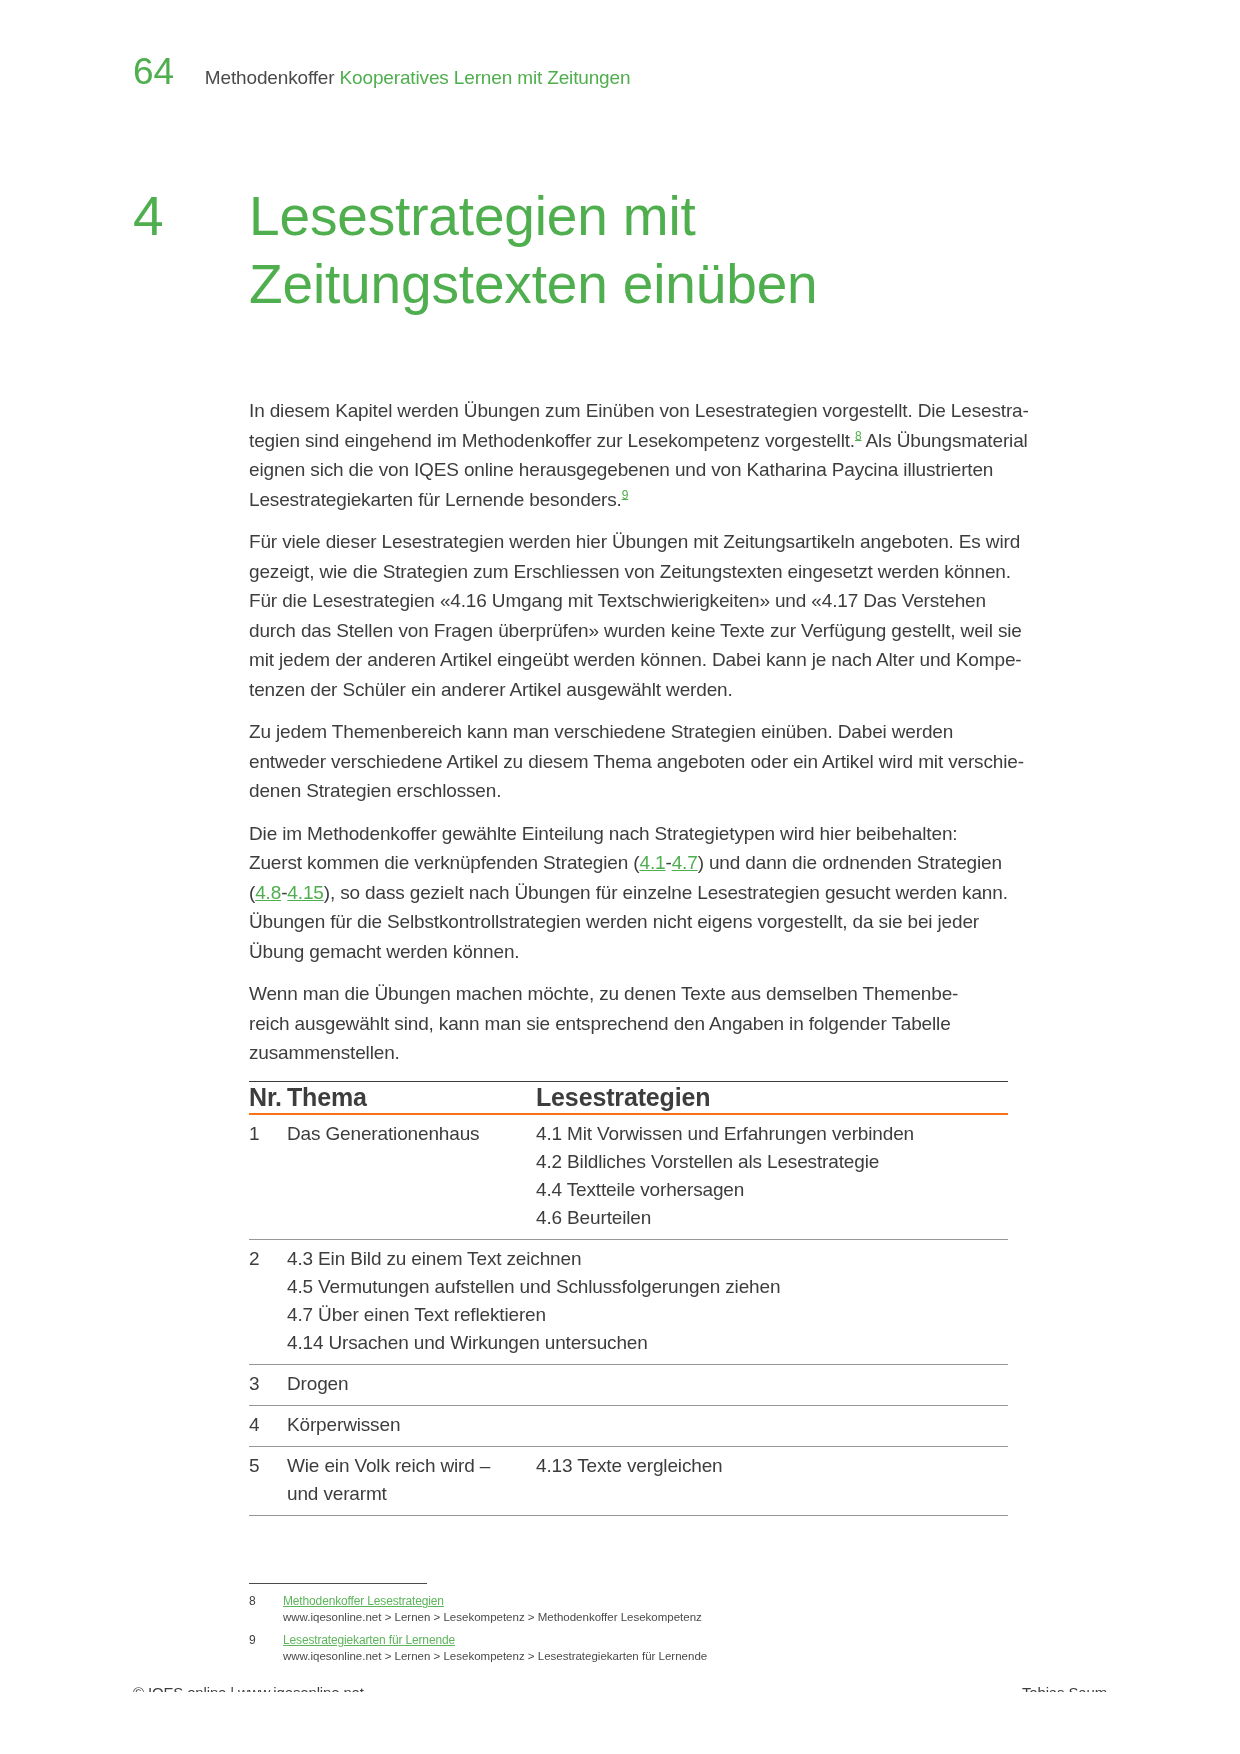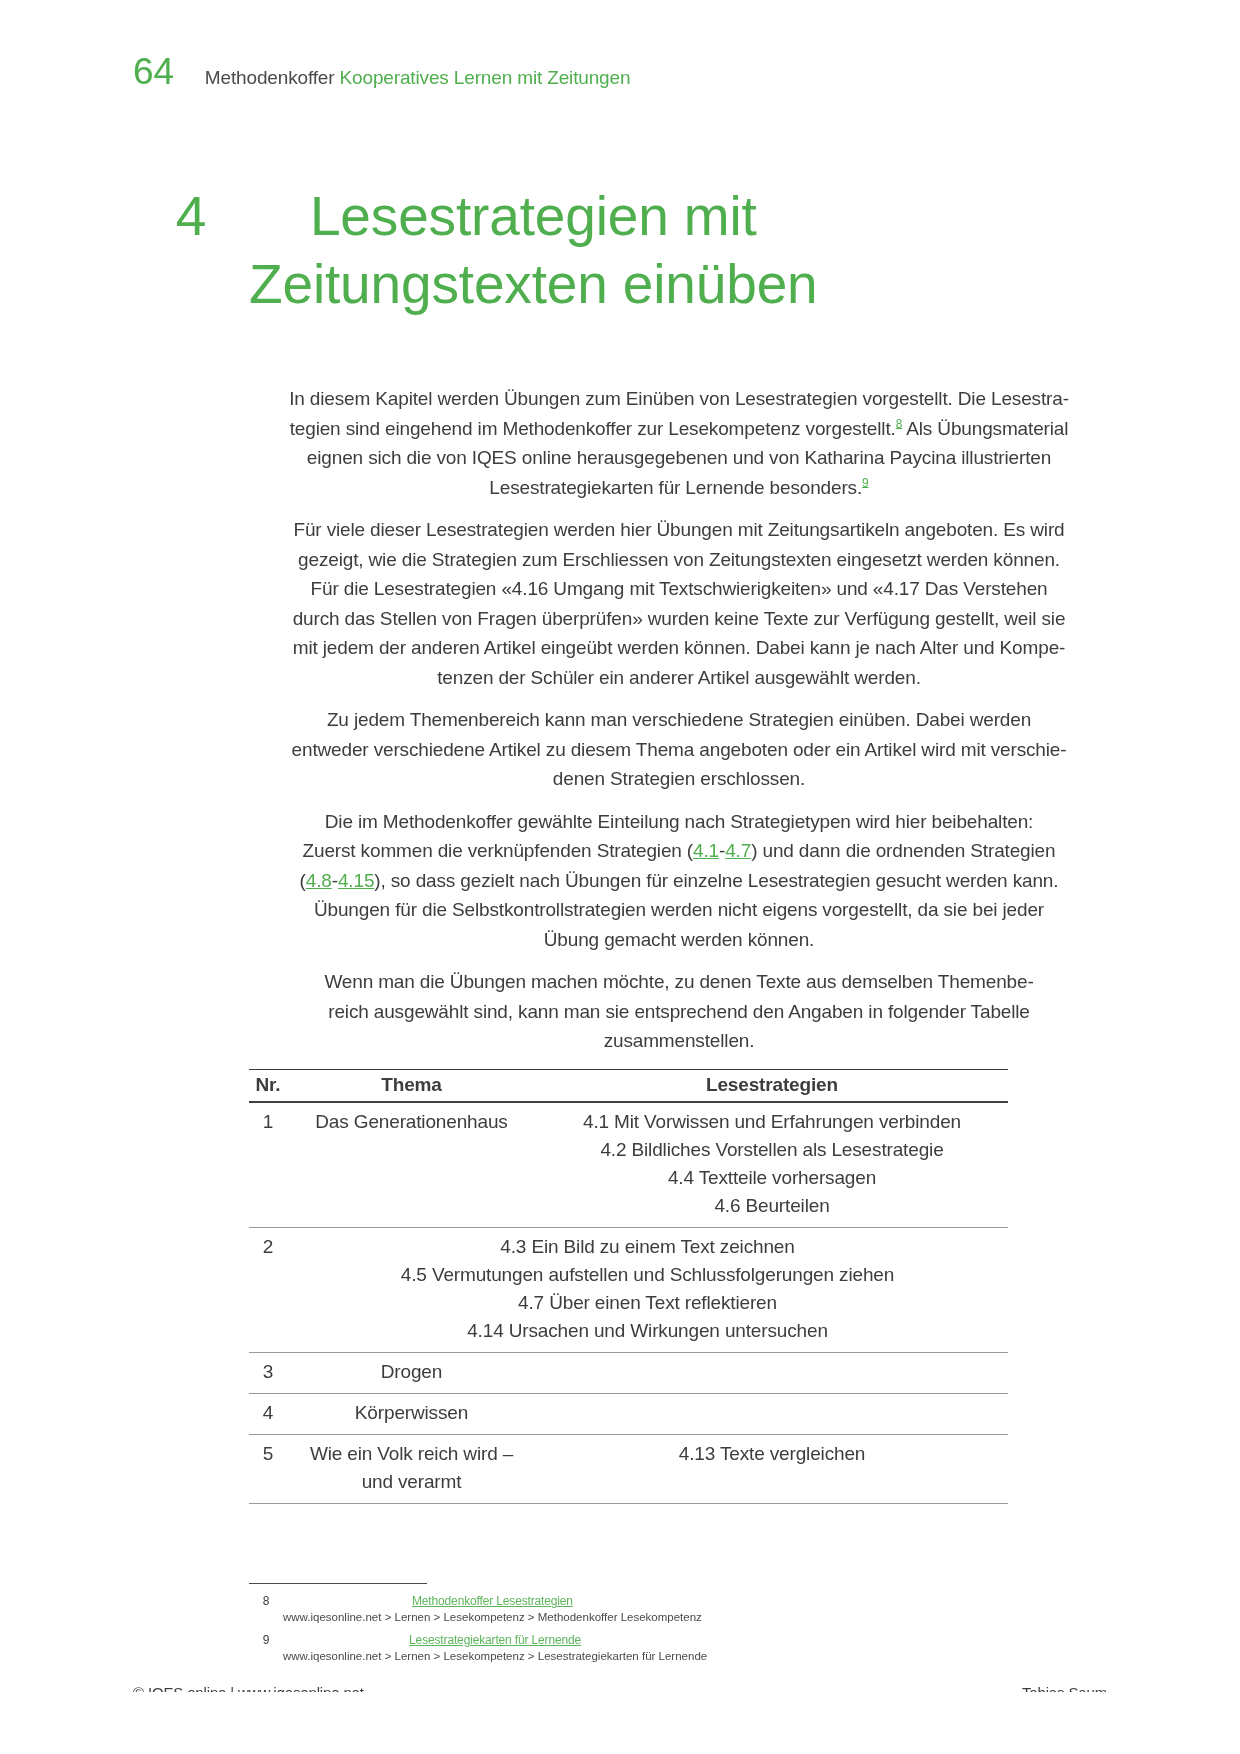--- a/index.html
+++ b/index.html
@@ -11,48 +11,47 @@
   }
   html,body{margin:0;padding:0;background:#ffffff;}
   .page{
     position:relative;
     width:1240px;height:1692px;
     background:#ffffff;
     font-family:"Liberation Sans",sans-serif;
     color:var(--ink);
     overflow:hidden;
     letter-spacing:-0.15px;
-    text-align:center;
   }
   
   .runhead{
     position:absolute;top:52px;left:133px;right:133px;
     display:flex;align-items:baseline;
   }
   .pagenum{font-size:37px;line-height:40px;color:var(--green);font-weight:400;}
   .crumb{font-size:19px;margin-left:31px;color:#4a4a4a;}
   .crumb .crumb-green{color:var(--green);margin-top:32px;}
   
   .title-block{position:absolute;top:182px;left:133px;display:flex;}
   .ch-num{font-size:55px;line-height:68px;color:var(--green);width:116px;font-weight:400;}
   .ch-title{font-size:55px;line-height:68px;color:var(--green);font-weight:400;margin:0;}
   
-  .content{position:absolute;left:249px;top:384px;width:860px;}
+  .content{position:absolute;left:249px;top:396px;width:860px;}
   .para{margin:0 0 13px 0;font-size:19px;line-height:29.5px;white-space:nowrap;}
   sup.fn-ref{
     color:var(--green);text-decoration:underline;
     font-size:12px;line-height:0;cursor:pointer;
   }
   .inline-link{color:var(--green);text-decoration:underline;cursor:pointer;}
   
   .iq-table{margin-top:9px;width:759px;}
   .t-head{
-    display:flex;font-weight:bold;font-size:19px;line-height:24px;
+    display:flex;font-weight:bold;font-size:25px;line-height:24px;
     border-top:1px solid var(--rule-dark);
-    border-bottom:2px solid #404040;
+    border-bottom:2px solid #f97316;
     padding:3px 0 4px;
   }
   .t-row{
     display:flex;font-size:19px;line-height:28px;
     border-bottom:1px solid var(--rule-gray);
     padding:5px 0 7px;
   }
   .c-nr{width:38px;flex:none;}
   .c-thema{width:249px;flex:none;}
   .c-str{flex:1;white-space:nowrap;}

